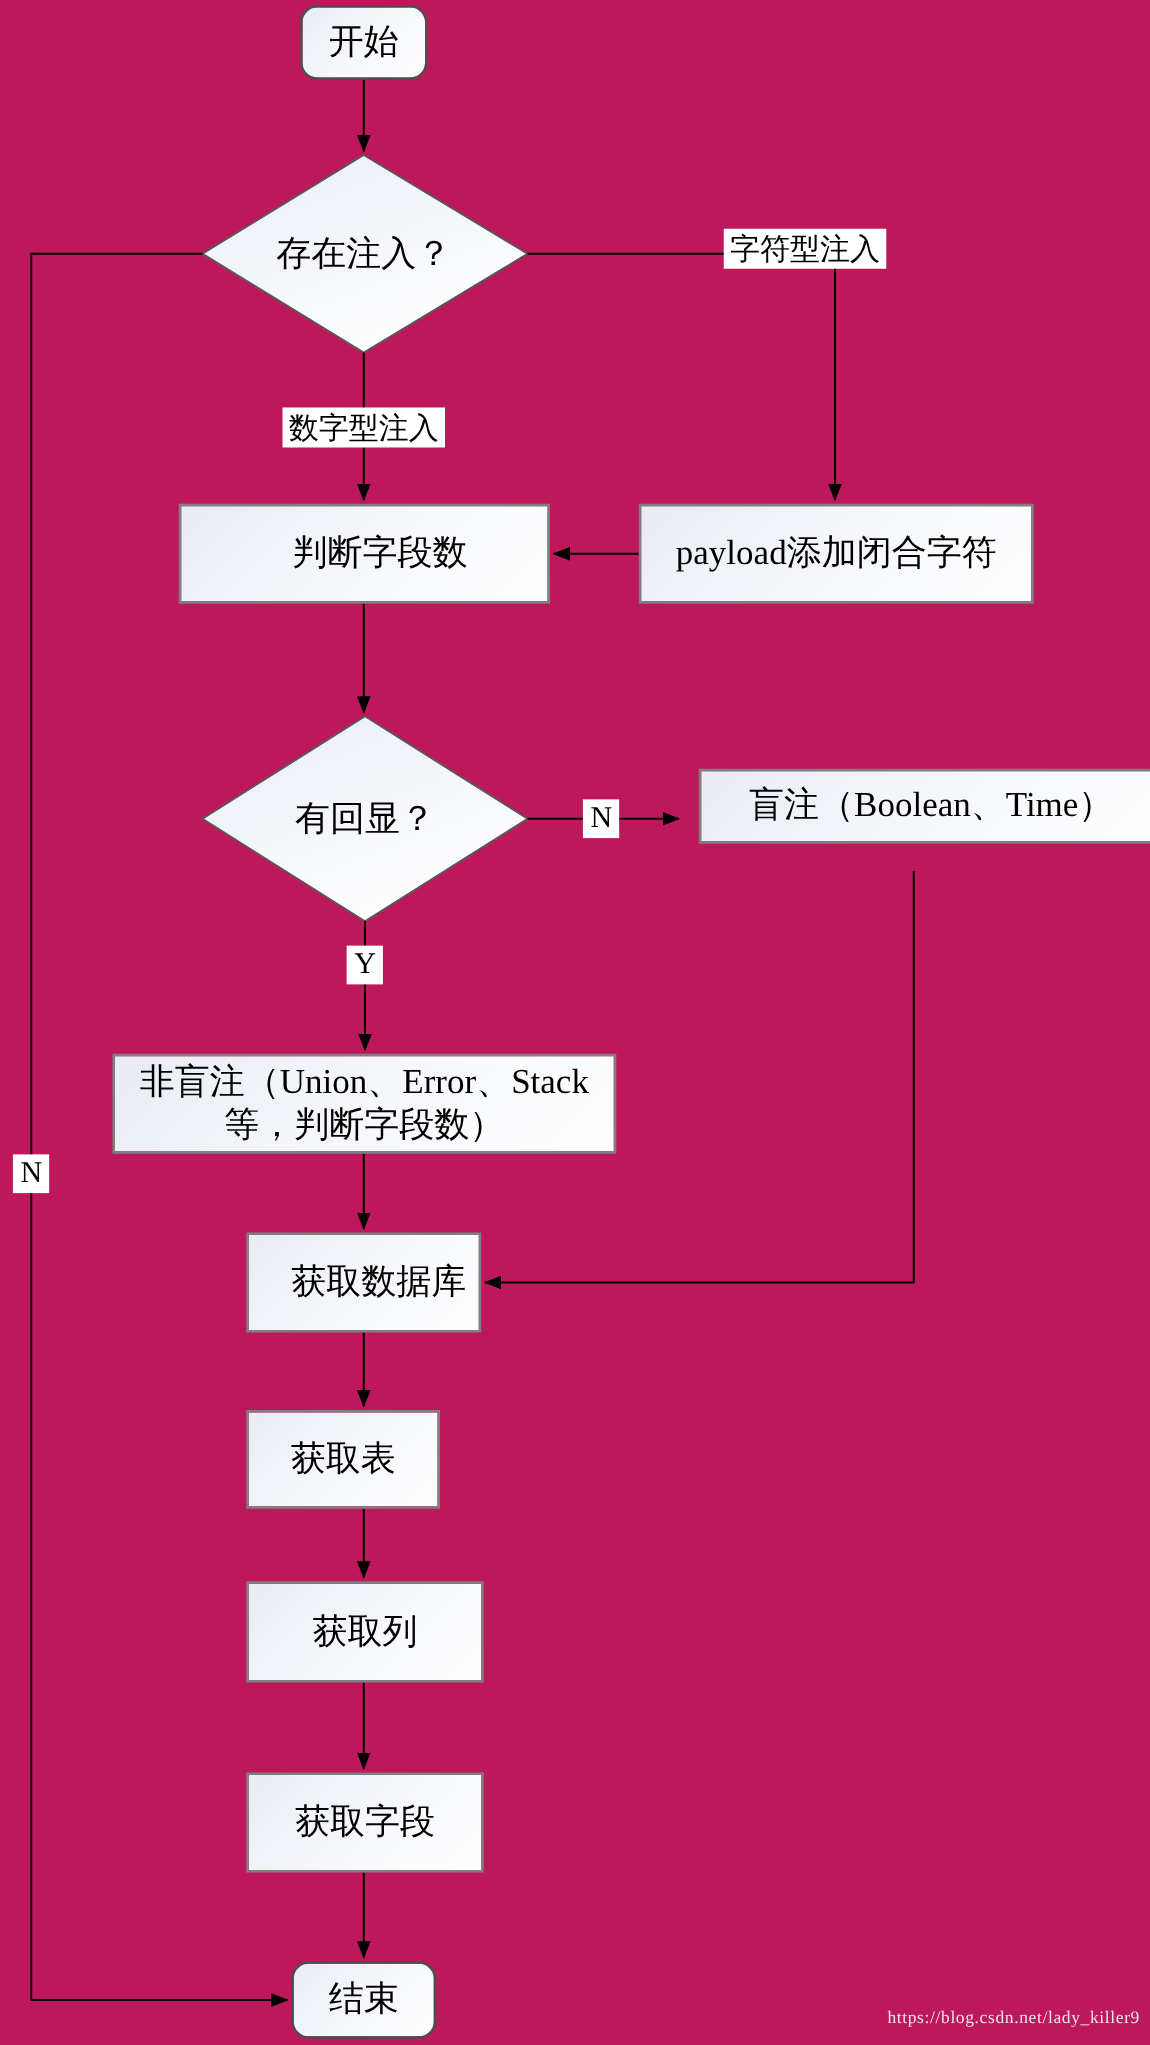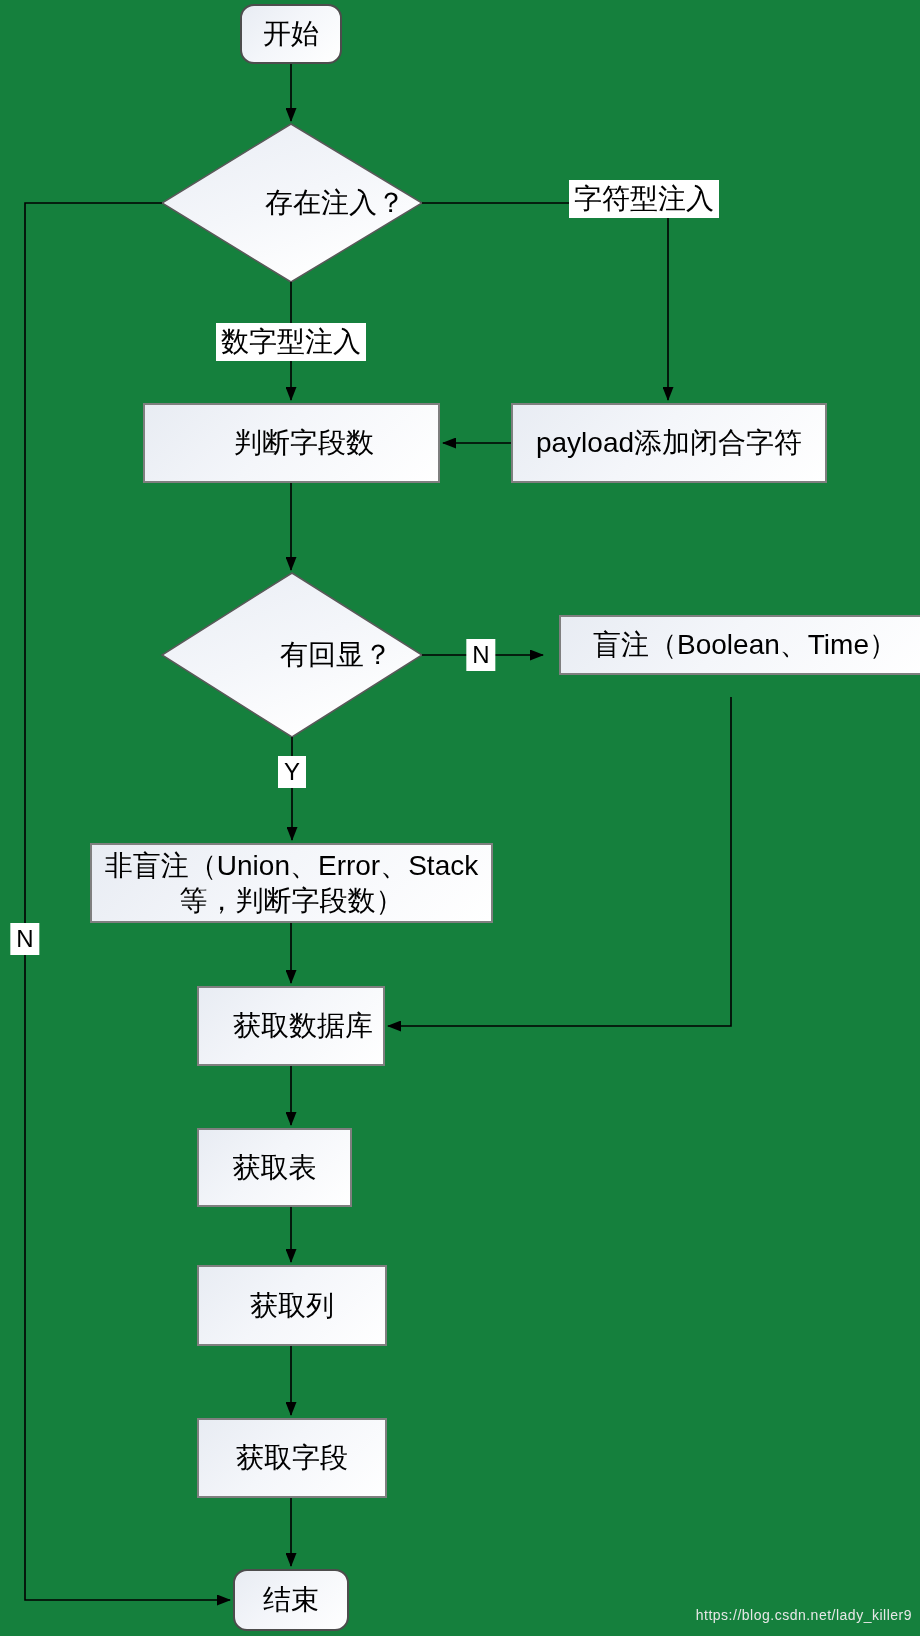--- a/index.html
+++ b/index.html
@@ -1,18 +1,18 @@
 <!DOCTYPE html>
 <html><head>
 <meta charset="utf-8">
 <style>
   html,body{margin:0;padding:0;background:#fff;}
   .canvas{
-    position:relative;width:920px;height:1636px;background:#15803d;overflow:hidden;
-    font-family:Liberation Sans, sans-serif;color:#000;
+    position:relative;width:920px;height:1636px;background:#be185d;overflow:hidden;
+    font-family:Liberation Serif, serif;color:#000;
   }
   svg.wires{position:absolute;left:0;top:0;width:920px;height:1636px;}
   .node{
     position:absolute;box-sizing:border-box;
     display:flex;align-items:center;justify-content:center;text-align:center;
     font-size:28px;line-height:36px;
     background:linear-gradient(135deg,#e8ecf3 0%,#f4f6fa 45%,#ffffff 100%);
     border:2px solid #7f7f7f;
   }
   .terminator{border-radius:14px;border-color:#4d4d4d;}
@@ -21,27 +21,27 @@
   .node-judge{left:143px;top:403px;width:297px;height:80px;padding-left:25px;}
   .node-blind{left:539px;top:615px;width:372px;height:60px;margin-left:20px;}
   .node-nonblind{left:90px;top:843px;width:403px;height:80px;white-space:pre-line;line-height:35px;}
   .node-getdb{left:197px;top:986px;width:188px;height:80px;padding-left:24px;}
   .node-gettable{left:197px;top:1128px;width:155px;height:79px;}
   .node-getcol{left:197px;top:1265px;width:190px;height:81px;}
   .node-getfield{left:197px;top:1418px;width:190px;height:80px;}
   .node-end{left:233px;top:1569px;width:116px;height:62px;}
   .diamond-label{
     position:absolute;transform:translate(-50%,-50%);
-    font-size:28px;white-space:nowrap;margin-left:44px;
+    font-size:28px;white-space:nowrap;
   }
   .d1-label{left:291px;top:203px;}
   .d2-label{left:292px;top:655px;}
   .edge-label{
     position:absolute;transform:translate(-50%,-50%);
-    background:#ffffff;padding:0 5px;font-size:28px;white-space:nowrap;
+    background:#ffffff;padding:0 5px;font-size:24px;white-space:nowrap;
   }
   .lbl-char{left:644px;top:199px;}
   .lbl-num{left:291px;top:342px;}
   .lbl-yn{font-size:24px;padding:2px 6px;}
   .lbl-echo-n{left:481px;top:655px;}
   .lbl-echo-y{left:292px;top:772px;}
   .lbl-exists-n{left:25px;top:939px;}
   .watermark{
     position:absolute;right:8px;top:1607px;
     font-size:14px;color:#e7e7e7;letter-spacing:0.5px;

